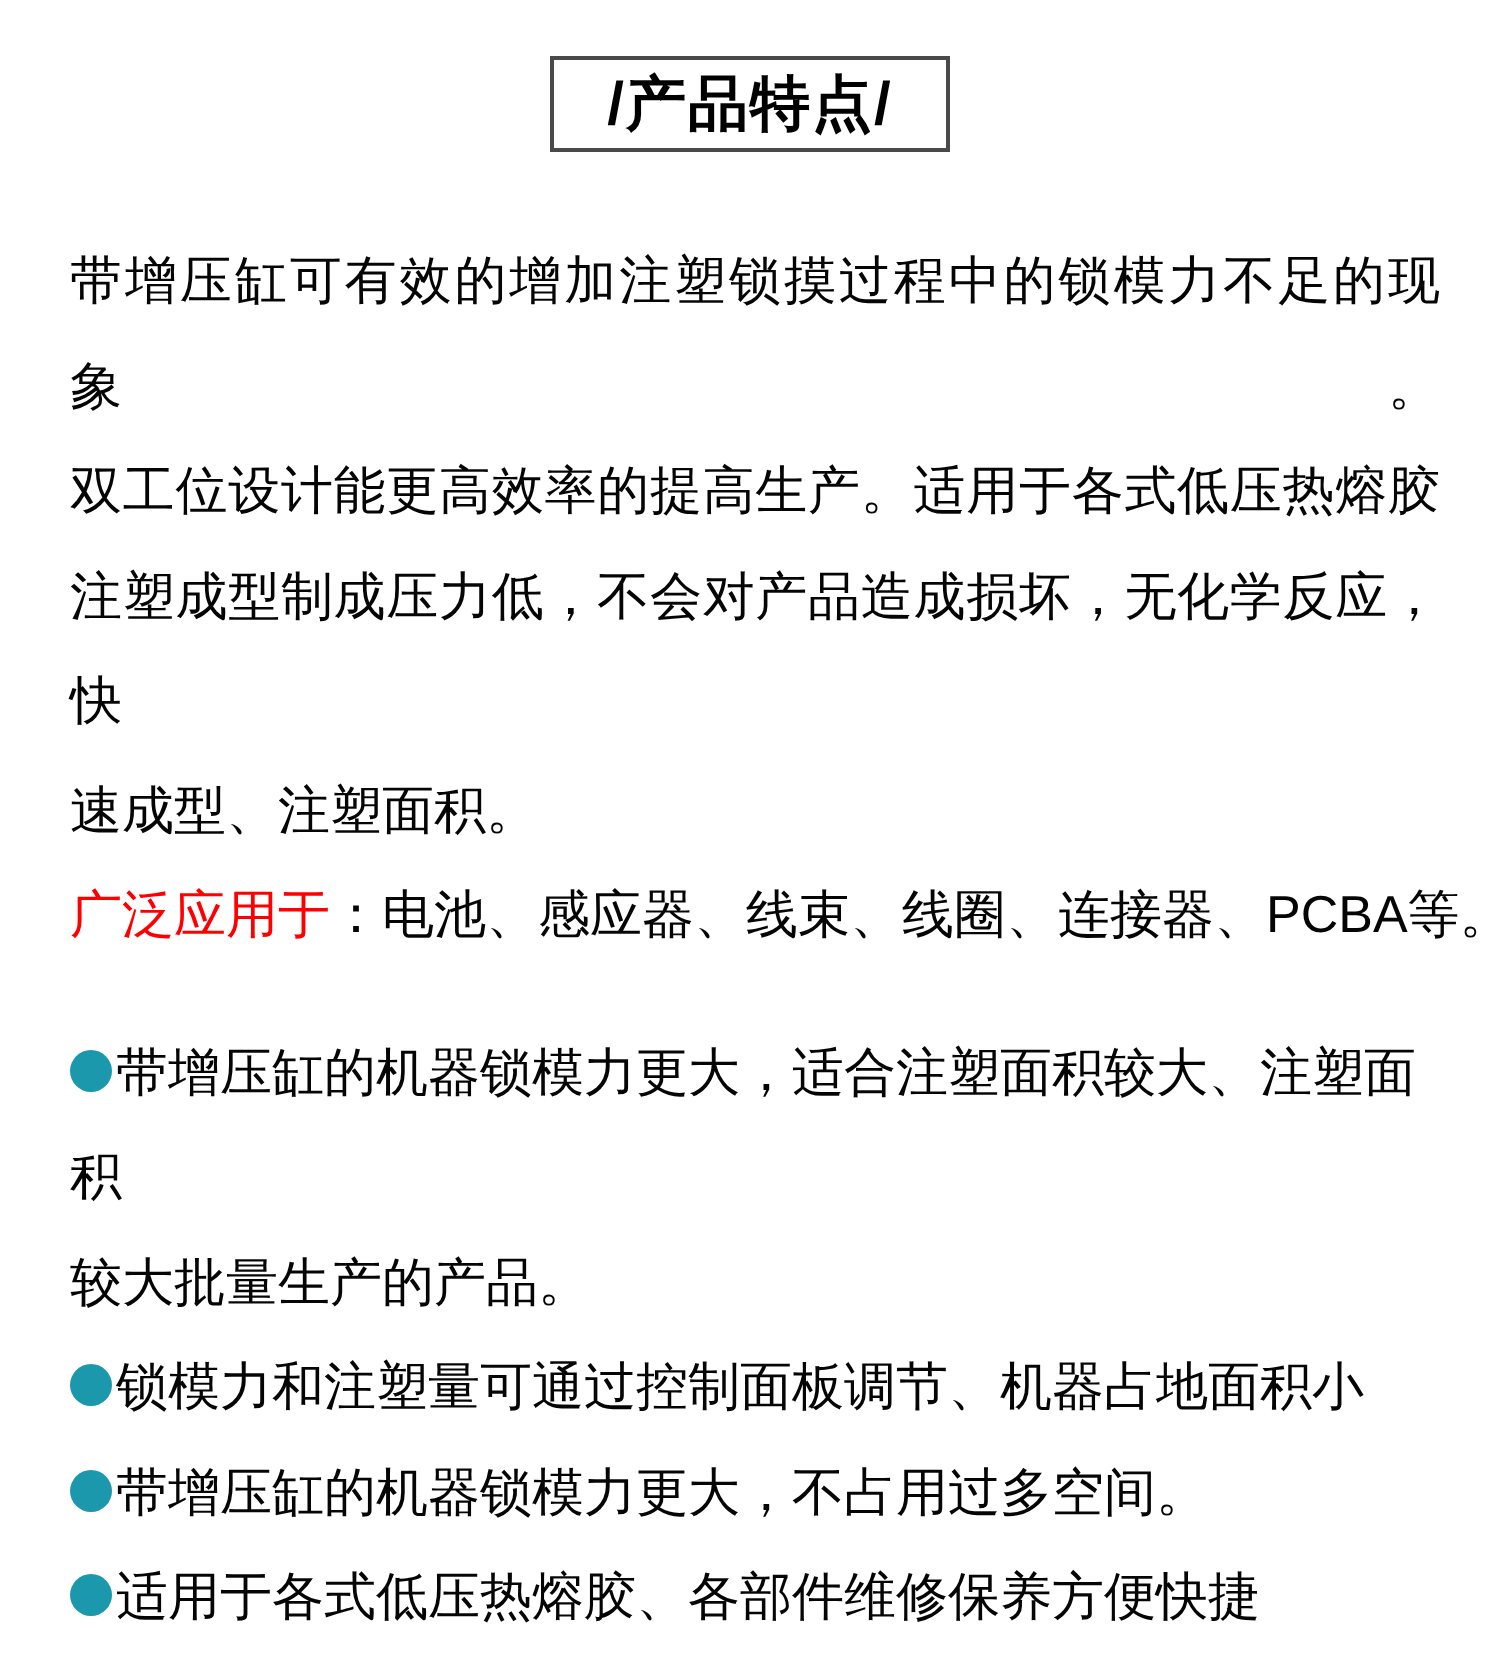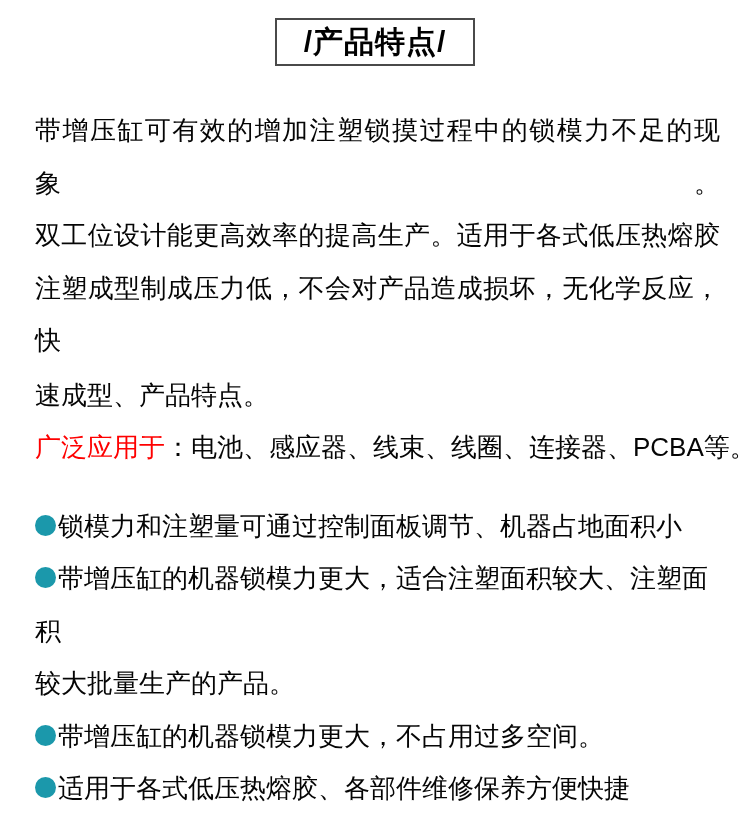--- a/index.html
+++ b/index.html
@@ -11,21 +11,21 @@
     width: 750px;
     height: 832px;
     overflow: hidden;
     font-family: "Liberation Sans", sans-serif;
     color: #050505;
     position: relative;
   }
   .title-box {
     width: 200px;
     height: 48px;
-    margin: 18px auto 0 auto;
+    margin: 28px auto 0 auto;
     border: 2px solid #4a4a4a;
     box-sizing: border-box;
     display: flex;
     align-items: center;
     justify-content: center;
   }
   .title-text {
     font-size: 30px;
     font-weight: bold;
     color: #000000;
@@ -83,34 +83,34 @@
 <div class="title-box" style="border-color: rgb(74, 74, 74);">
   <span class="title-text">/产品特点/</span>
 </div>
 
 <div class="content">
 
   <div class="paragraph">
     <div class="para-line flush">带增压缸可有效的增加注塑锁摸过程中的锁模力不足的现象。</div>
     <div class="para-line flush">双工位设计能更高效率的提高生产。适用于各式低压热熔胶</div>
     <div class="para-line flush">注塑成型制成压力低，不会对产品造成损坏，无化学反应，快</div>
-    <div class="para-line">速成型、产品特点。</div>
+    <div class="para-line">速成型、注塑面积。</div>
     <div class="apps-line">
       <span class="apps-label" style="color: rgb(254, 0, 0);">广泛应用于</span><span>：</span><span>电池、感应器、线束、线圈、连接器、PCBA等。</span>
     </div>
   </div>
 
   <div class="feature-list">
   <div class="feature-item">
-    <span class="bullet-icon" style="background: rgb(27, 152, 171);"></span><span class="feature-text">锁模力和注塑量可通过控制面板调节、机器占地面积小</span>
+    <span class="bullet-icon" style="background: rgb(27, 152, 171);"></span><span class="feature-text">带增压缸的机器锁模力更大，适合注塑面积较大、注塑面积
+较大批量生产的产品。</span>
   </div>
 
   <div class="feature-item">
-    <span class="bullet-icon" style="background: rgb(27, 152, 171);"></span><span class="feature-text">带增压缸的机器锁模力更大，适合注塑面积较大、注塑面积
-较大批量生产的产品。</span>
+    <span class="bullet-icon" style="background: rgb(27, 152, 171);"></span><span class="feature-text">锁模力和注塑量可通过控制面板调节、机器占地面积小</span>
   </div>
 
   <div class="feature-item">
     <span class="bullet-icon" style="background: rgb(27, 152, 171);"></span><span class="feature-text">带增压缸的机器锁模力更大，不占用过多空间。</span>
   </div>
 
   <div class="feature-item">
     <span class="bullet-icon" style="background: rgb(27, 152, 171);"></span><span class="feature-text">适用于各式低压热熔胶、各部件维修保养方便快捷</span>
   </div>
 

